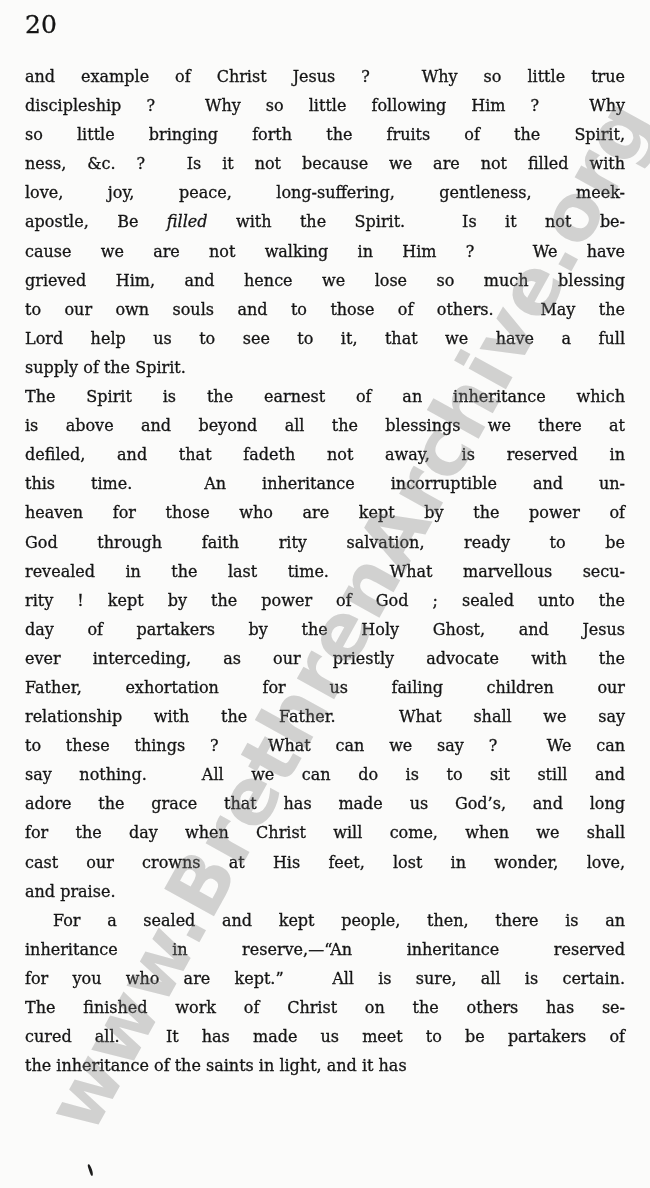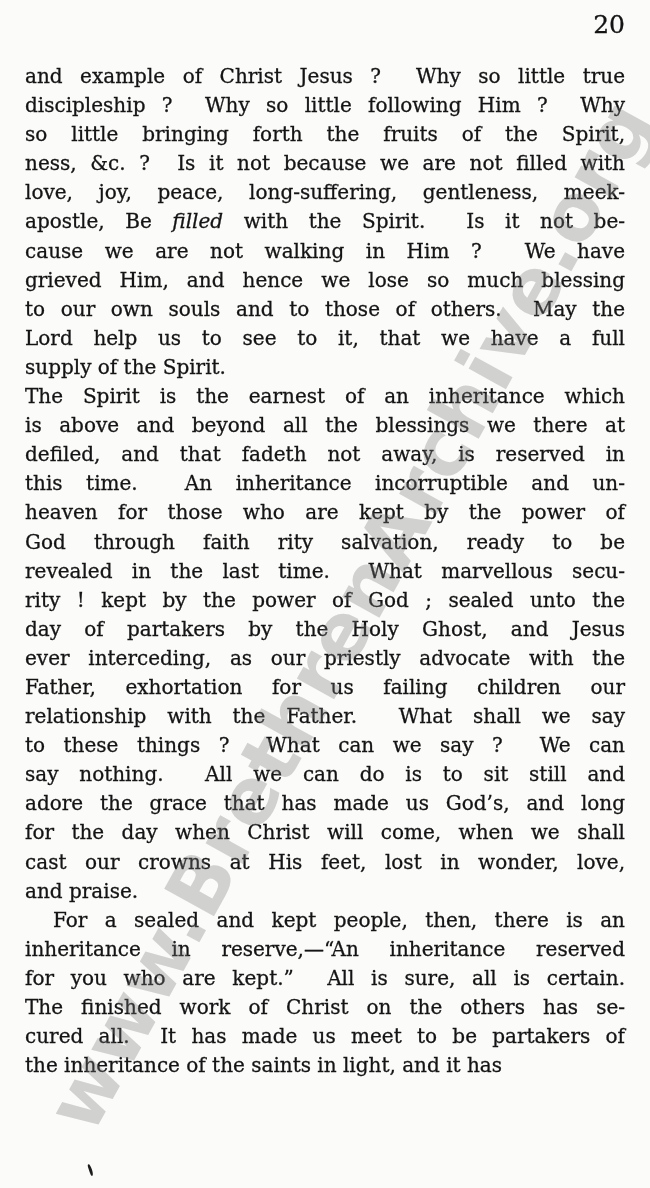--- a/index.html
+++ b/index.html
@@ -10,29 +10,29 @@
   html,body{margin:0;padding:0;}
   body{
     width:650px;height:1188px;
     background:var(--paper);
     position:relative;overflow:hidden;
     font-family:"DejaVu Serif","Liberation Serif",serif;
     color:var(--ink);
   }
   .page-number{
     position:absolute;top:10px;left:25px;width:600px;
-    text-align:right;font-size:25px;
+    text-align:left;font-size:25px;
     -webkit-text-stroke:0.3px var(--ink);
   }
   .page-body{
     position:absolute;top:62px;left:25px;width:600px;z-index:1;
   }
   .paragraph{margin:0;padding:0;}
   .line{
-    font-size:20px;line-height:29.1px;
+    font-size:16px;line-height:29.1px;
     text-align:justify;text-align-last:justify;
     -webkit-text-stroke:0.3px var(--ink);
     white-space:normal;
   }
   .line.last{text-align-last:left;}
   .line.indent{text-indent:28px;}
   .line i{font-style:italic;}
   .watermark{
     position:absolute;left:350px;top:615px;
     transform:translate(-50%,-50%) rotate(-61deg);

